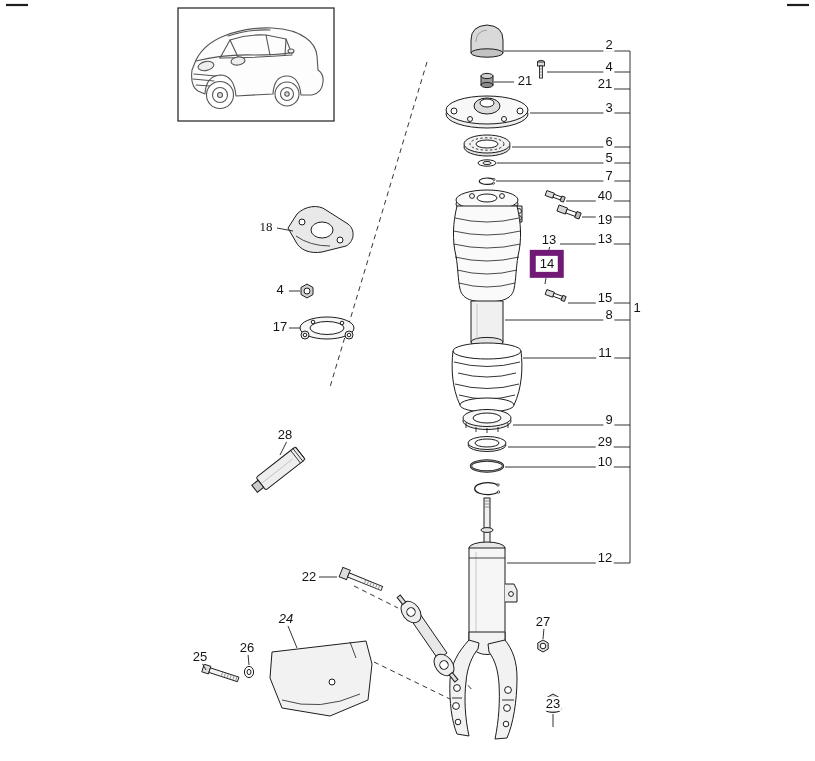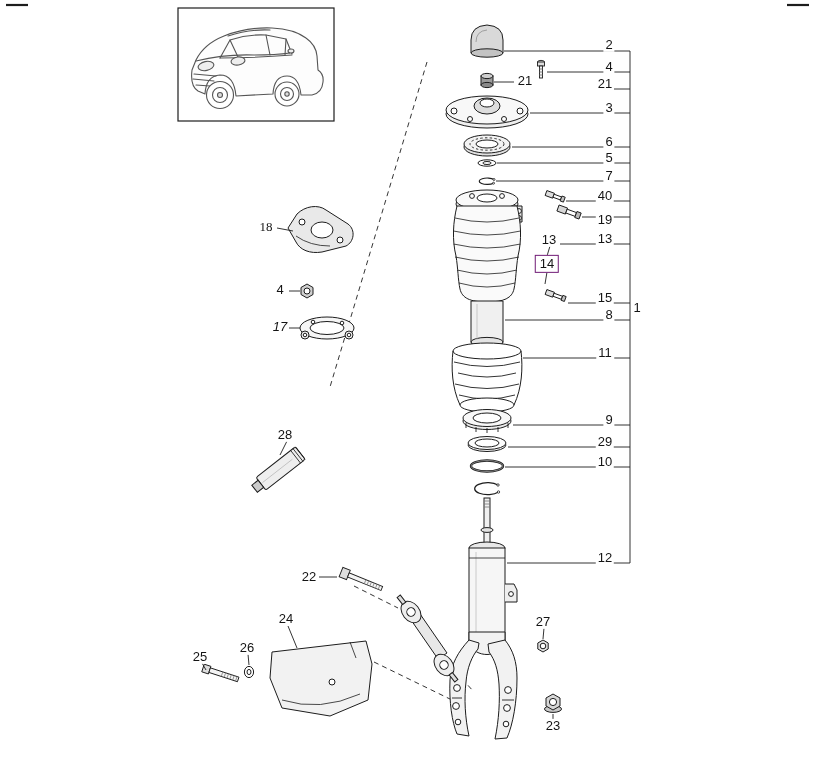--- a/index.html
+++ b/index.html
@@ -16,21 +16,21 @@
   .callout{
     position:absolute;
     transform:translate(-50%,-50%);
     font:13px/1.1 "Liberation Sans",sans-serif;
     color:#141414;
     background:#fff;
     padding:0 2px;
     white-space:nowrap;
   }
   .callout.boxed{
-    border:1px solid #701a75;
+    border:6px solid #701a75;
     padding:1px 4px;
   }
 </style>
 </head>
 <body>
 
 <div class="page" style="color: rgb(29, 29, 29); background: rgb(255, 255, 255);">
 
   <svg width="815" height="761" viewBox="0 0 815 761">
 
@@ -351,23 +351,23 @@
       <span class="callout" style="left: 605px; top: 353px;">11</span>
       <span class="callout" style="left: 609px; top: 420px;">9</span>
       <span class="callout" style="left: 605px; top: 442px;">29</span>
       <span class="callout" style="left: 605px; top: 462px;">10</span>
       <span class="callout" style="left: 605px; top: 558px;">12</span>
       <span class="callout" style="left: 525px; top: 81px;">21</span>
       <span class="callout" style="left: 549px; top: 240px;">13</span>
       <span class="callout boxed" style="left: 547px; top: 264px;">14</span>
       <span class="callout" style="left: 266px; top: 227px; font-family: Liberation Serif, serif;">18</span>
       <span class="callout" style="left: 280px; top: 290px;">4</span>
-      <span class="callout" style="left: 280px; top: 327px; font-style: italic;">17</span>
+      <span class="callout" style="left: 280px; top: 327px;">17</span>
       <span class="callout" style="left: 285px; top: 435px;">28</span>
       <span class="callout" style="left: 309px; top: 577px;">22</span>
-      <span class="callout" style="left: 286px; top: 619px;">24</span>
+      <span class="callout" style="left: 286px; top: 619px; font-style: italic;">24</span>
       <span class="callout" style="left: 200px; top: 657px;">25</span>
       <span class="callout" style="left: 247px; top: 648px; text-align: center;">26</span>
       <span class="callout" style="left: 543px; top: 622px;">27</span>
-      <span class="callout" style="left: 553px; top: 726px;">23</span>
+      <span class="callout" style="left: 553px; top: 704px;">23</span>
     </div>
 
 </div>
 
 </body></html>

